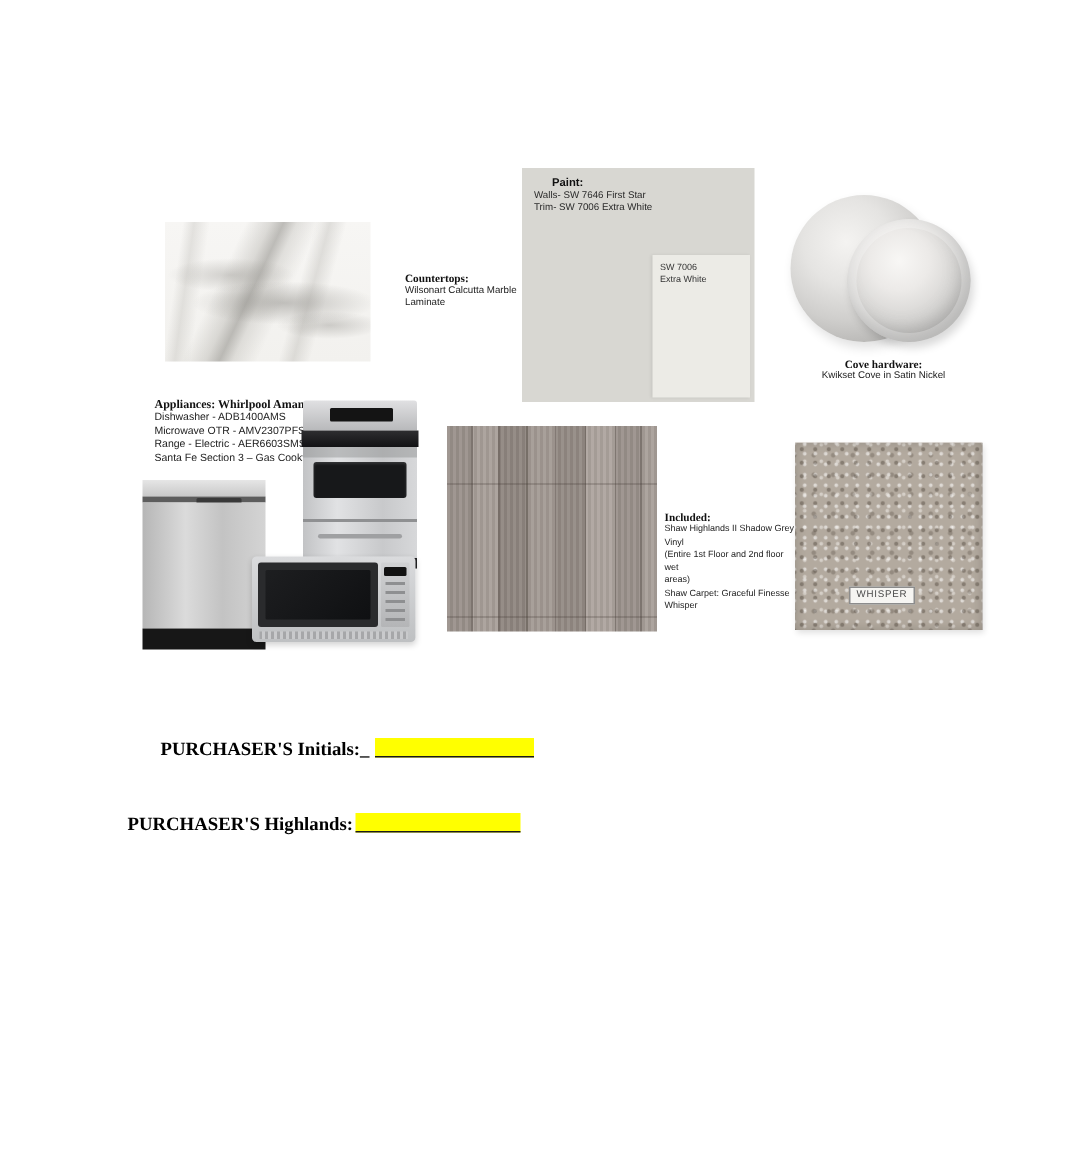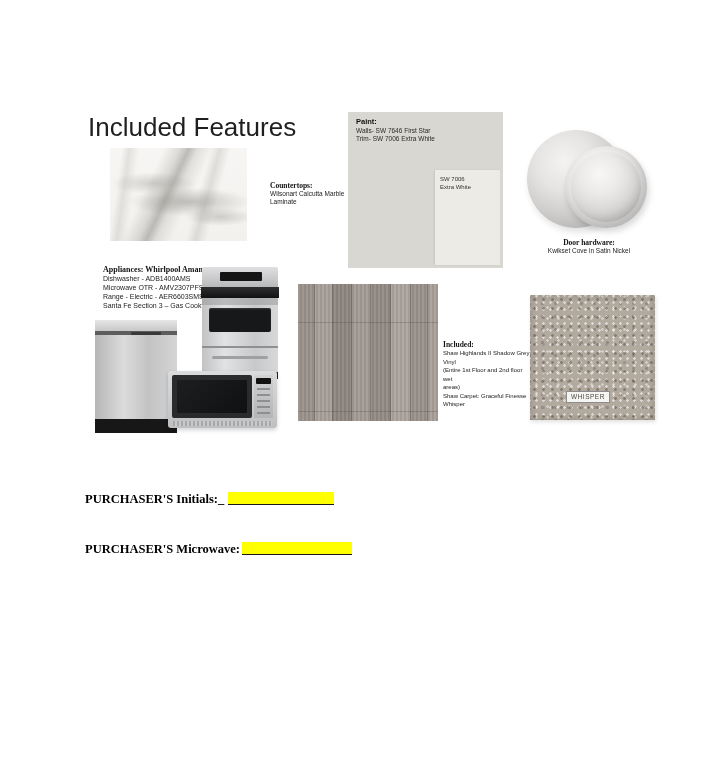--- a/index.html
+++ b/index.html
@@ -25,21 +25,21 @@
   .countertops{left:270px;top:181px;width:90px;}
   .doorlbl{left:520px;top:238px;width:138px;text-align:center;}
   .applbl{left:103px;top:265px;width:130px;font-size:7px;line-height:9px;}
   .applbl .b{font-size:8px;}
   .floorlbl{left:443px;top:340px;width:90px;font-size:6px;line-height:8.5px;}
   .floorlbl .b{font-size:7.5px;}
 
   
   .paint{position:absolute;left:348px;top:112px;width:155px;height:156px;background:#d8d7d2;}
   .paint-text{position:absolute;left:8px;top:5px;font-size:6.5px;line-height:8px;color:#2a2a2a;}
-  .paint-text .b{font-size:7.5px;font-weight:bold;line-height:10px;color:#111;}
+  .paint-text .b{font-size:7.5px;font-weight:bold;line-height:10px;color:#111;margin-left:12px;}
   .paint-inner{position:absolute;left:87px;top:58px;width:65px;height:95px;background:#ecebe6;
                box-shadow:-1px 0 2px rgba(0,0,0,0.08);}
   .paint-inner .code{position:absolute;left:5px;top:5px;font-size:6px;line-height:8px;color:#333;}
 
   
   .knob{position:absolute;left:524px;top:120px;width:132px;height:120px;}
   .knob-rose{position:absolute;left:3px;top:10px;width:98px;height:98px;border-radius:50%;
     background:radial-gradient(circle at 38% 32%, #f4f3f1 0%, #e5e4e2 32%, #cfcecc 58%, #b7b6b4 78%, #d8d7d5 92%, #c6c5c3 100%);
     box-shadow:2px 4px 7px rgba(0,0,0,0.12);}
   .knob-ball{position:absolute;left:41px;top:26px;width:82px;height:82px;border-radius:50%;
@@ -105,33 +105,32 @@
       radial-gradient(rgba(246,243,239,0.5) 1px, transparent 1.5px);
     background-size:9px 9px,7px 7px,13px 13px,11px 11px;
     background-position:0 0,3px 4px,6px 2px,1px 7px;
     box-shadow:inset 0 0 8px rgba(0,0,0,0.18), 1px 2px 4px rgba(0,0,0,0.12);}
   .carpet-tag{position:absolute;left:36px;top:96px;padding:1px 4px;background:#f6f5f2;border:1px solid #8c8c8c;
     font-size:6.5px;line-height:8px;color:#4a4a4a;letter-spacing:0.5px;}
 
   
   .initials-row{position:absolute;left:85px;font-family:"Liberation Serif",serif;font-weight:bold;
     font-size:12.5px;color:#000;white-space:nowrap;}
-  .row1{top:492px;}
+  .row1{top:492px;margin-left:22px;}
   .row2{top:542px;}
   .hl{display:inline-block;height:12px;background:#ffff00;border-bottom:1.5px solid #1a1a1a;
     vertical-align:-2px;margin-left:4px;}
   .hl1{width:106px;}
   .hl2{width:110px;margin-left:2px;}
 </style>
 </head>
 <body>
 
 <div class="page">
 
-  <h1 class="title">Included Features</h1>
 
   <div class="marble"></div>
 
   <div class="lbl countertops">
     <div class="b">Countertops:</div>
     <div>Wilsonart Calcutta Marble</div>
     <div>Laminate</div>
   </div>
 
   <div class="paint">
@@ -147,21 +146,21 @@
       </div>
     </div>
   </div>
 
   <div class="knob">
     <div class="knob-rose"></div>
     <div class="knob-ball"></div>
   </div>
 
   <div class="lbl doorlbl">
-    <div class="b">Door hardware:</div>
+    <div class="b">Cove hardware:</div>
     <div>Kwikset Cove in Satin Nickel</div>
   </div>
 
   <div class="lbl applbl">
     <div class="b">Appliances: Whirlpool Amana</div>
     <div>Dishwasher - ADB1400AMS</div>
     <div>Microwave OTR - AMV2307PFS</div>
     <div>Range - Electric - AER6603SMS</div>
     <div>Santa Fe Section 3 – Gas Cooktop</div>
   </div>
@@ -213,16 +212,16 @@
 
   <div class="carpet">
     <div class="carpet-tag">WHISPER</div>
   </div>
 
   <div class="initials-row row1">
     <span>PURCHASER'S Initials:_</span><span class="hl hl1"></span>
   </div>
 
   <div class="initials-row row2">
-    <span>PURCHASER'S Microwave:</span><span class="hl hl2"></span>
+    <span>PURCHASER'S Highlands:</span><span class="hl hl2"></span>
   </div>
 
 </div>
 
 </body></html>

